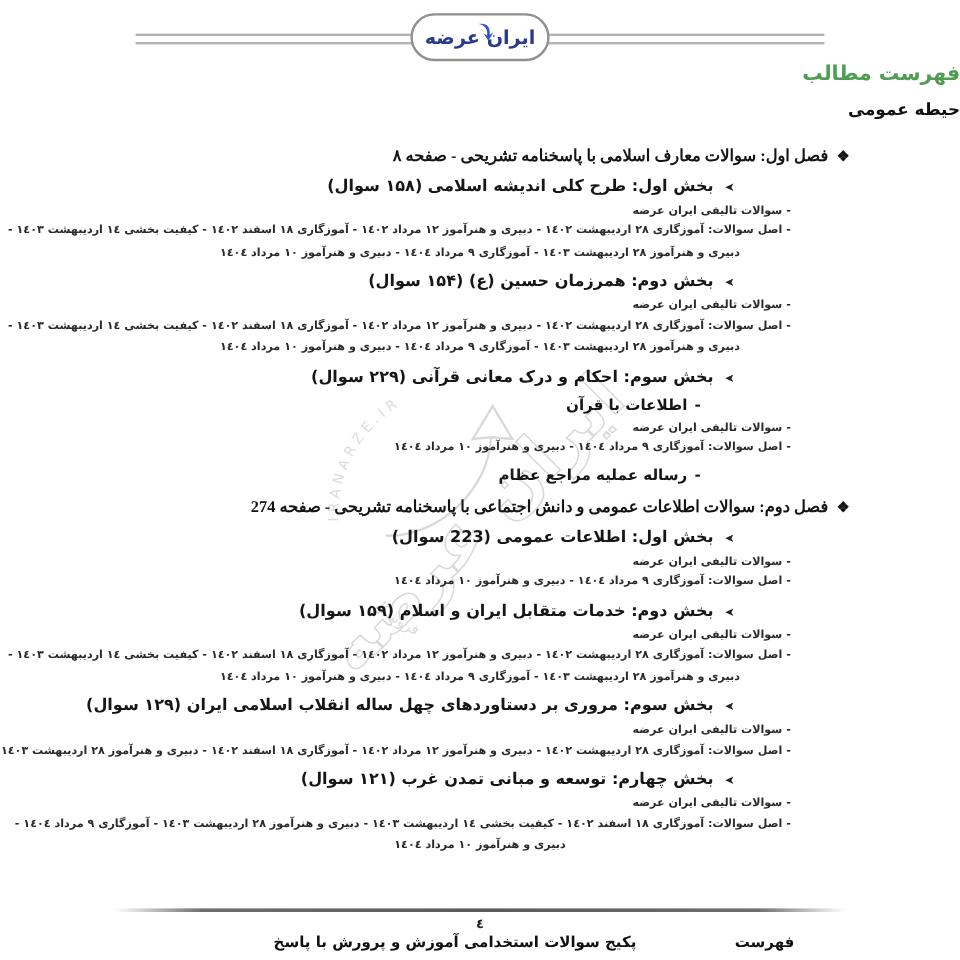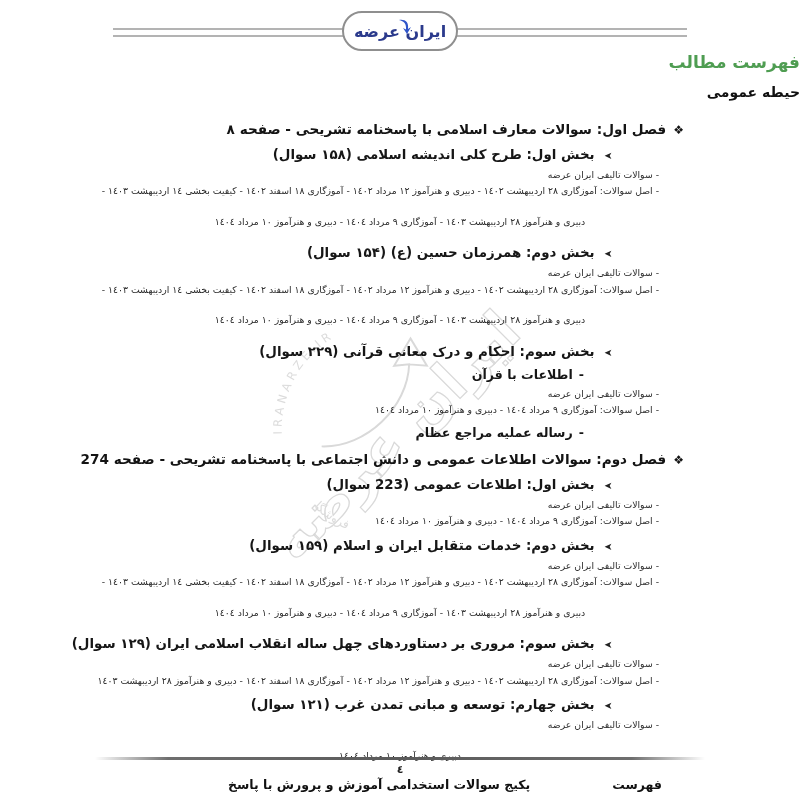--- a/index.html
+++ b/index.html
@@ -18,29 +18,29 @@
   }
   .logo-text{font-weight:bold;font-size:16px;color:#2b3a8c;letter-spacing:-1px;white-space:nowrap;}
   .logo-arrow{position:absolute;top:4px;left:52px;width:20px;height:20px;}
   
   .page-title{position:absolute;top:52px;width:100%;font-size:17px;font-weight:bold;color:#4f9d52;z-index:2;}
   .page-subtitle{position:absolute;top:84px;width:100%;text-align:right;font-size:14px;font-weight:bold;color:#111;z-index:2;}
   
   .watermark{position:absolute;top:285px;left:240px;width:300px;height:290px;z-index:0;pointer-events:none;}
   
   .toc{position:absolute;top:110px;right:0;left:0;z-index:2;}
-  .row{white-space:nowrap;}
-  .row-chapter{padding-right:116px;font-weight:bold;font-size:13.6px;margin:11px 0 7px;color:#141414;}
+  .row{white-space:nowrap;font-weight:bold;}
+  .row-chapter{padding-right:92px;font-weight:bold;font-size:13.6px;margin:11px 0 7px;color:#141414;font-family:Liberation Serif, serif;}
   .row-chapter .bullet{font-size:12px;margin-left:7px;}
   .row-section{padding-right:188px;font-weight:bold;font-size:13.4px;margin:10px 0 6px;color:#161616;}
   .row-section .bullet{display:inline-block;transform:scaleX(-1);font-size:10px;margin-left:9px;color:#222;}
   .row-sub{padding-right:216px;font-weight:bold;font-size:12.6px;margin:8px 0 5px;color:#161616;}
   .row-sub .bullet{margin-left:6px;}
   .row-note{padding-right:141px;font-size:9.3px;color:#2b2b2b;margin:3px 0;line-height:1.45;}
-  .row-note-center{text-align:center;font-size:9.3px;color:#2b2b2b;margin:17px 0;line-height:1.45;}
+  .row-note-center{text-align:center;font-size:9.3px;color:#2b2b2b;margin:5px 0;line-height:1.45;}
   
   .footer-line{
     position:absolute;top:757px;left:95px;right:95px;height:2.5px;
     background:linear-gradient(to left,rgba(110,110,110,0),#6e6e6e 12%,#5a5a5a 50%,#6e6e6e 88%,rgba(110,110,110,0));
     z-index:2;
   }
   .footer-page{position:absolute;top:763px;width:100%;text-align:center;font-size:11px;font-weight:bold;color:#222;z-index:2;}
   .footer-right{position:absolute;top:777px;right:138px;font-size:12.5px;font-weight:bold;color:#111;z-index:2;}
   .footer-left{position:absolute;top:777px;left:228px;font-size:12.5px;font-weight:bold;color:#111;z-index:2;text-align:center;}
 </style>
@@ -96,19 +96,20 @@
     <div class="row row-note"><span>- اصل سوالات: آموزگاری ٩ مرداد ١٤٠٤ - دبیری و هنرآموز ١٠ مرداد ١٤٠٤</span></div>
     <div class="row row-section"><span class="bullet">➤</span><span>بخش دوم: خدمات متقابل ایران و اسلام (۱۵۹ سوال)</span></div>
     <div class="row row-note"><span>- سوالات تالیفی ایران عرضه</span></div>
     <div class="row row-note"><span>- اصل سوالات: آموزگاری ٢٨ اردیبهشت ١٤٠٢ - دبیری و هنرآموز ١٢ مرداد ١٤٠٢ - آموزگاری ١٨ اسفند ١٤٠٢ - کیفیت بخشی ١٤ اردیبهشت ١٤٠٣ -</span></div>
     <div class="row row-note-center"><span>دبیری و هنرآموز ٢٨ اردیبهشت ١٤٠٣ - آموزگاری ٩ مرداد ١٤٠٤ - دبیری و هنرآموز ١٠ مرداد ١٤٠٤</span></div>
     <div class="row row-section"><span class="bullet">➤</span><span>بخش سوم: مروری بر دستاوردهای چهل ساله انقلاب اسلامی ایران (۱۲۹ سوال)</span></div>
     <div class="row row-note"><span>- سوالات تالیفی ایران عرضه</span></div>
     <div class="row row-note"><span>- اصل سوالات: آموزگاری ٢٨ اردیبهشت ١٤٠٢ - دبیری و هنرآموز ١٢ مرداد ١٤٠٢ - آموزگاری ١٨ اسفند ١٤٠٢ - دبیری و هنرآموز ٢٨ اردیبهشت ١٤٠٣</span></div>
     <div class="row row-section"><span class="bullet">➤</span><span>بخش چهارم: توسعه و مبانی تمدن غرب (۱۲۱ سوال)</span></div>
     <div class="row row-note"><span>- سوالات تالیفی ایران عرضه</span></div>
+    <div class="row row-note"><span>- اصل سوالات: آموزگاری ١٨ اسفند ١٤٠٢ - کیفیت بخشی ١٤ اردیبهشت ١٤٠٣ - دبیری و هنرآموز ٢٨ اردیبهشت ١٤٠٣ - آموزگاری ٩ مرداد ١٤٠٤ -</span></div>
     <div class="row row-note-center"><span>دبیری و هنرآموز ١٠ مرداد ١٤٠٤</span></div>
   </div>
 
 <div class="footer-line"></div>
 <div class="footer-page">٤</div>
 <div class="footer-right">فهرست</div>
 <div class="footer-left">پکیج سوالات استخدامی آموزش و پرورش با پاسخ</div>
 
 </body></html>

